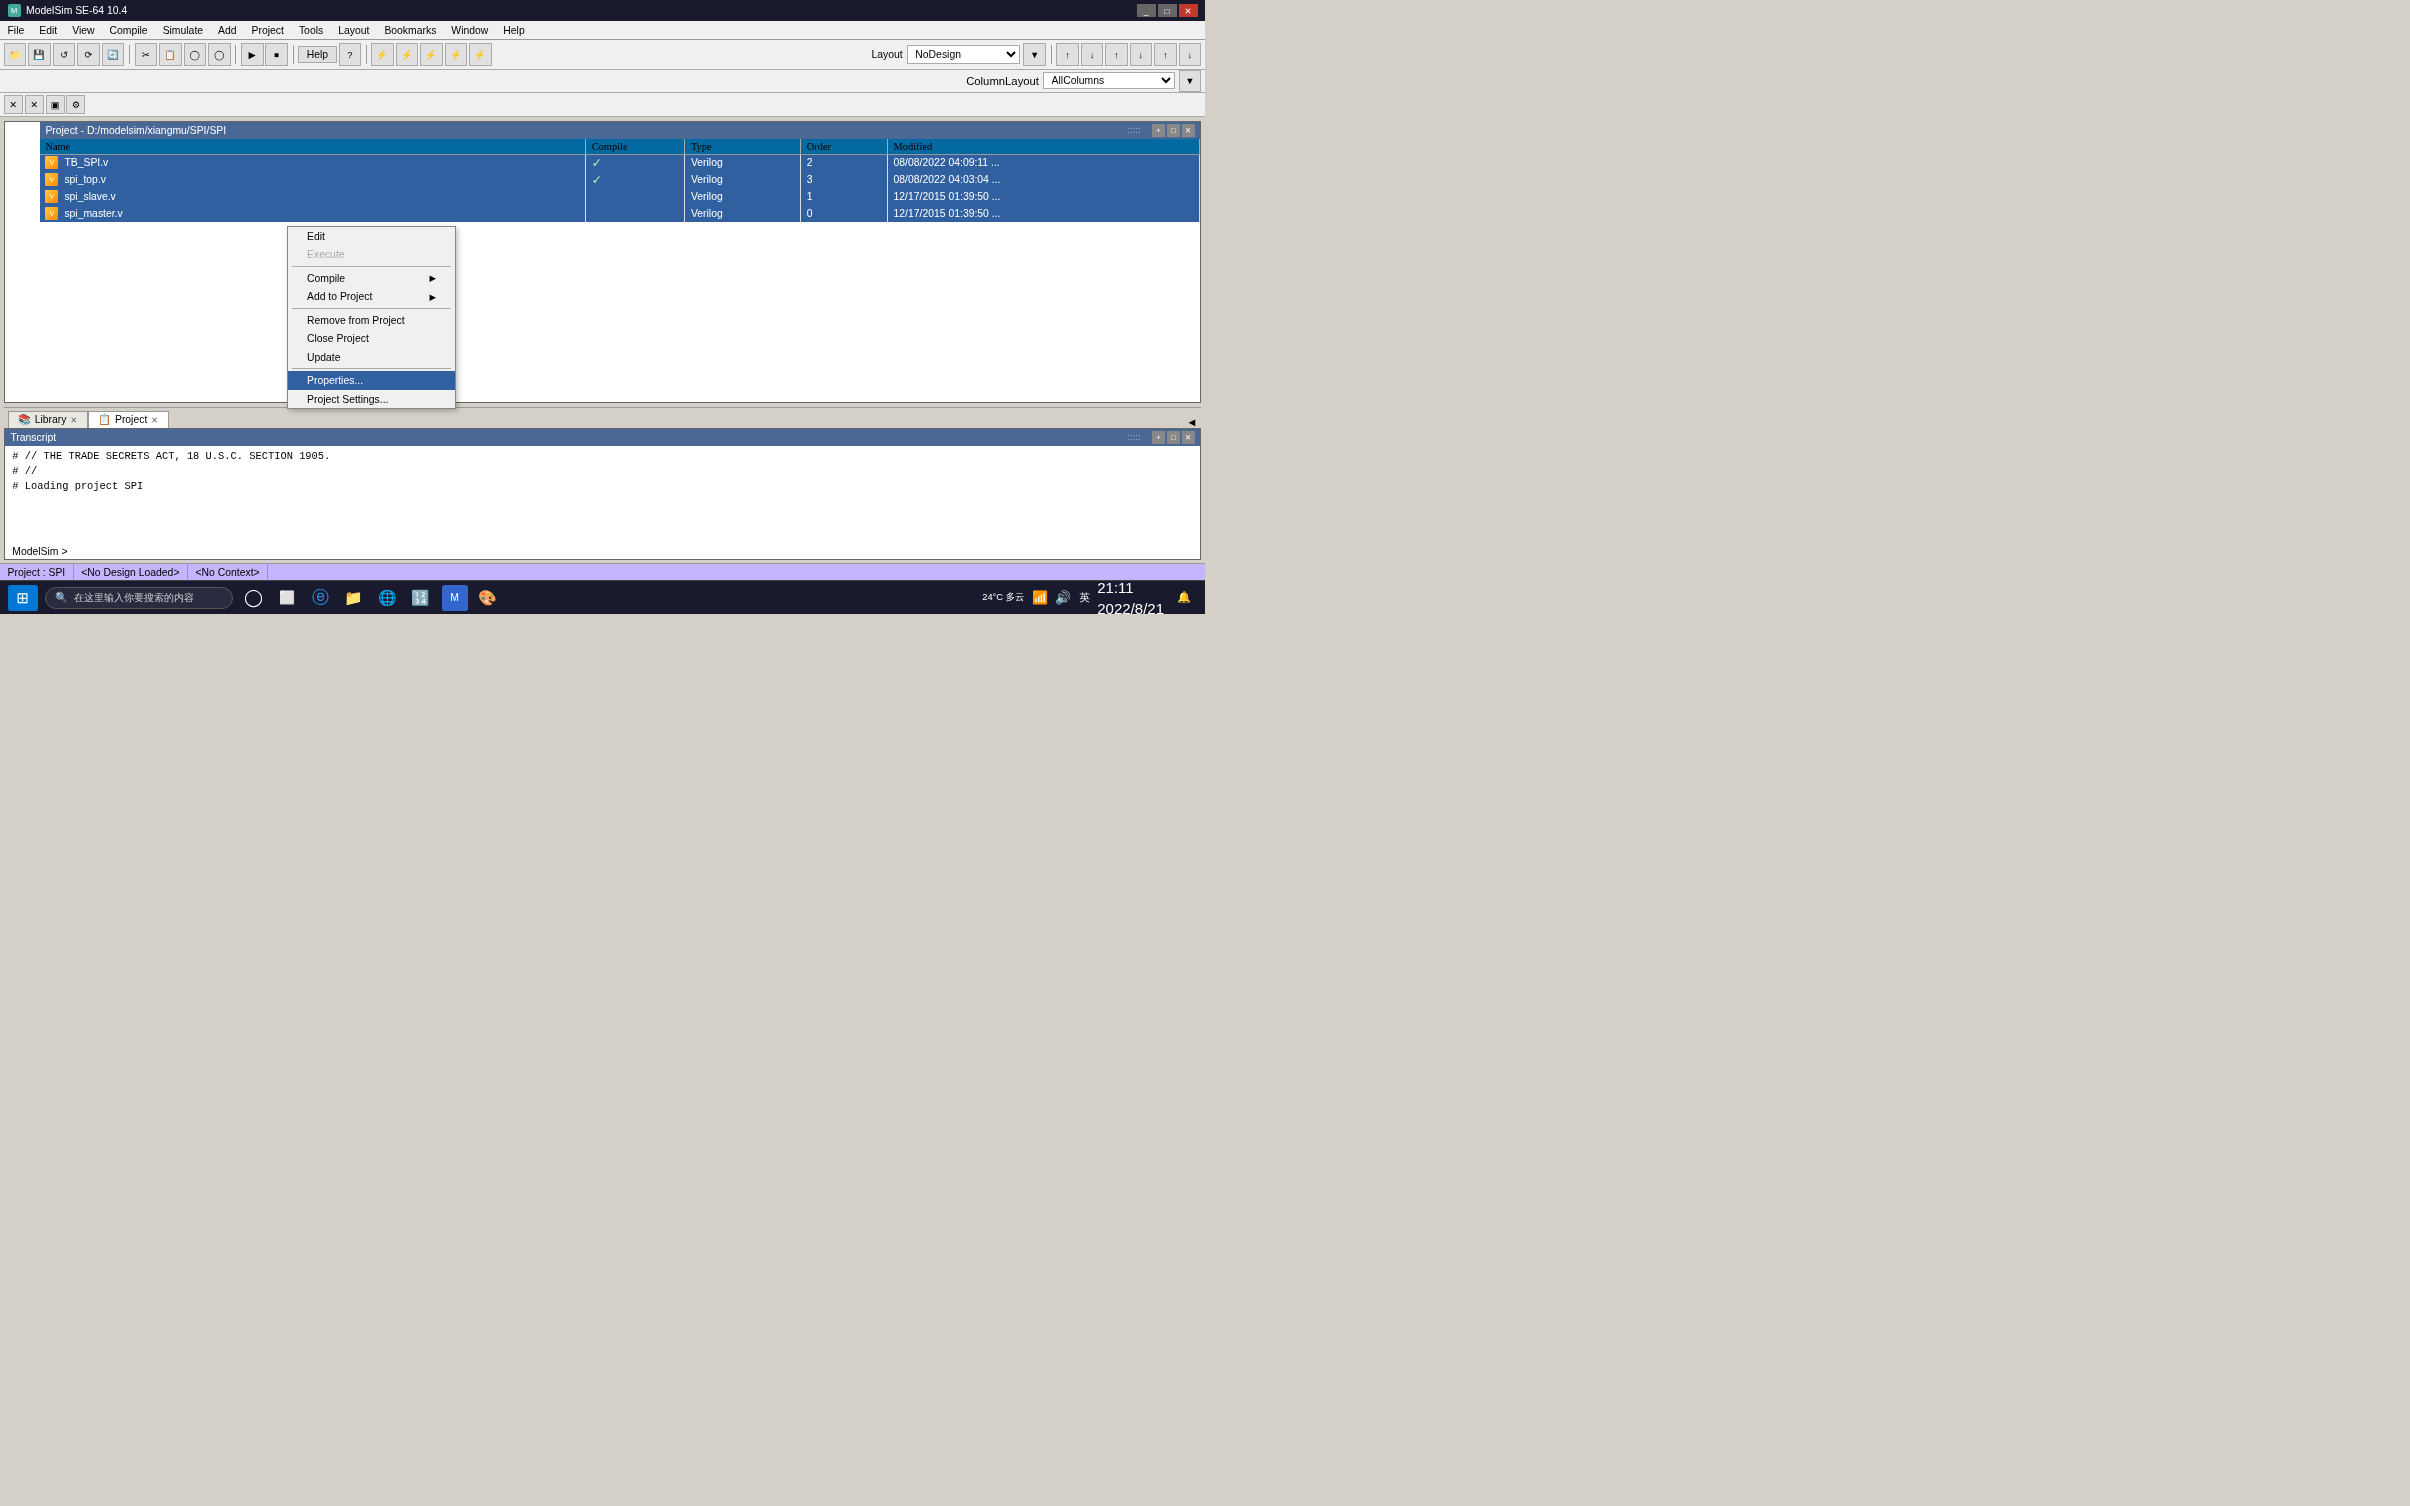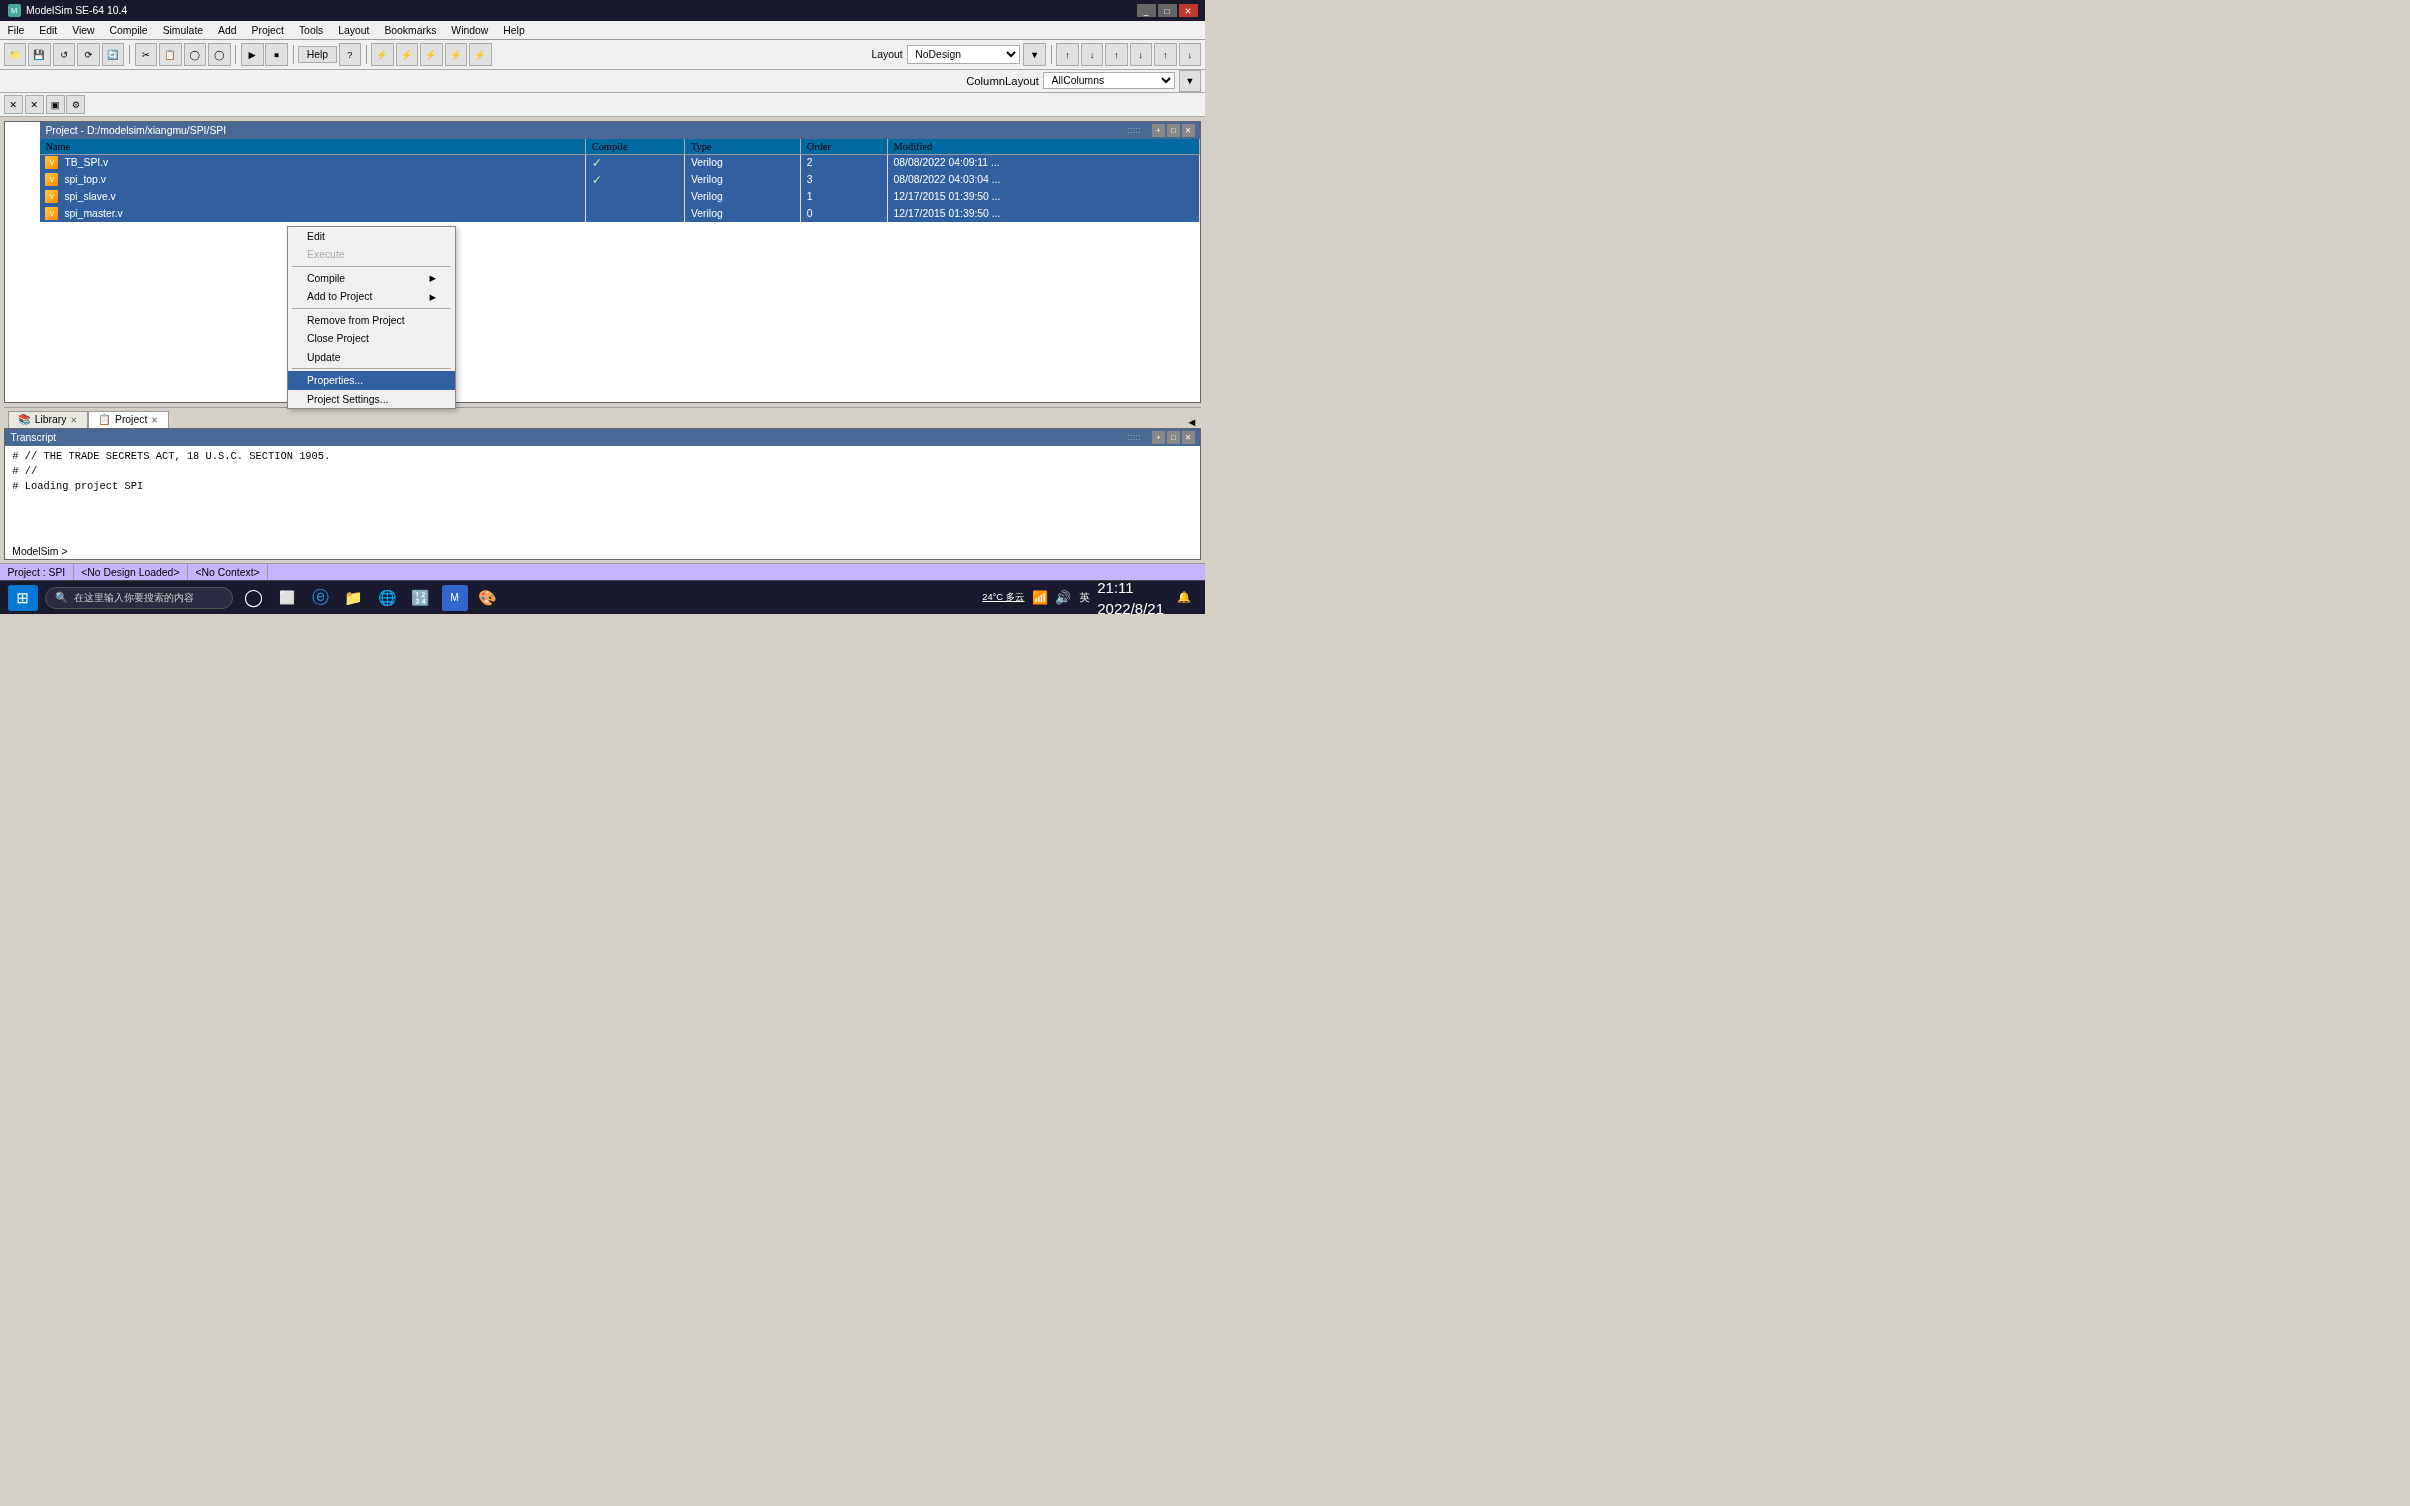--- a/index.html
+++ b/index.html
@@ -622,21 +622,21 @@
 
   <div class="taskbar-icon" style="color:white;font-size:17px;">◯</div>
   <div class="taskbar-icon" style="color:white;font-size:13px;">⬜</div>
   <div class="taskbar-icon" style="color:#2196F3;font-size:17px;">ⓔ</div>
   <div class="taskbar-icon" style="color:#ffcc00;font-size:15px;">📁</div>
   <div class="taskbar-icon" style="color:#e44d26;font-size:15px;">🌐</div>
   <div class="taskbar-icon" style="color:white;font-size:15px;">🔢</div>
   <div class="taskbar-icon" style="background:#3366cc; border-radius:2.8px; color:white; font-size:10.4px; width:26px; height:26px; display:flex; align-items:center; justify-content:center;">M</div>
   <div class="taskbar-icon" style="color:#ff6600;font-size:15px;">🎨</div>
   <div class="taskbar-icons">
-    <span style="color:white;font-size:9.4px;text-decoration:underline;">24°C 多云</span>
+    <span style="color:white;font-size:9.4px;">24°C 多云</span>
     <span style="color:white;font-size:13px;">📶</span>
     <span style="color:white;font-size:13px;">🔊</span>
     <span style="color:white;font-size:10.4px;">英</span>
     <div class="taskbar-clock">
       <div>21:11</div>
       <div>2022/8/21</div>
     </div>
     <div class="taskbar-notif">🔔</div>
   </div>
 </div>

